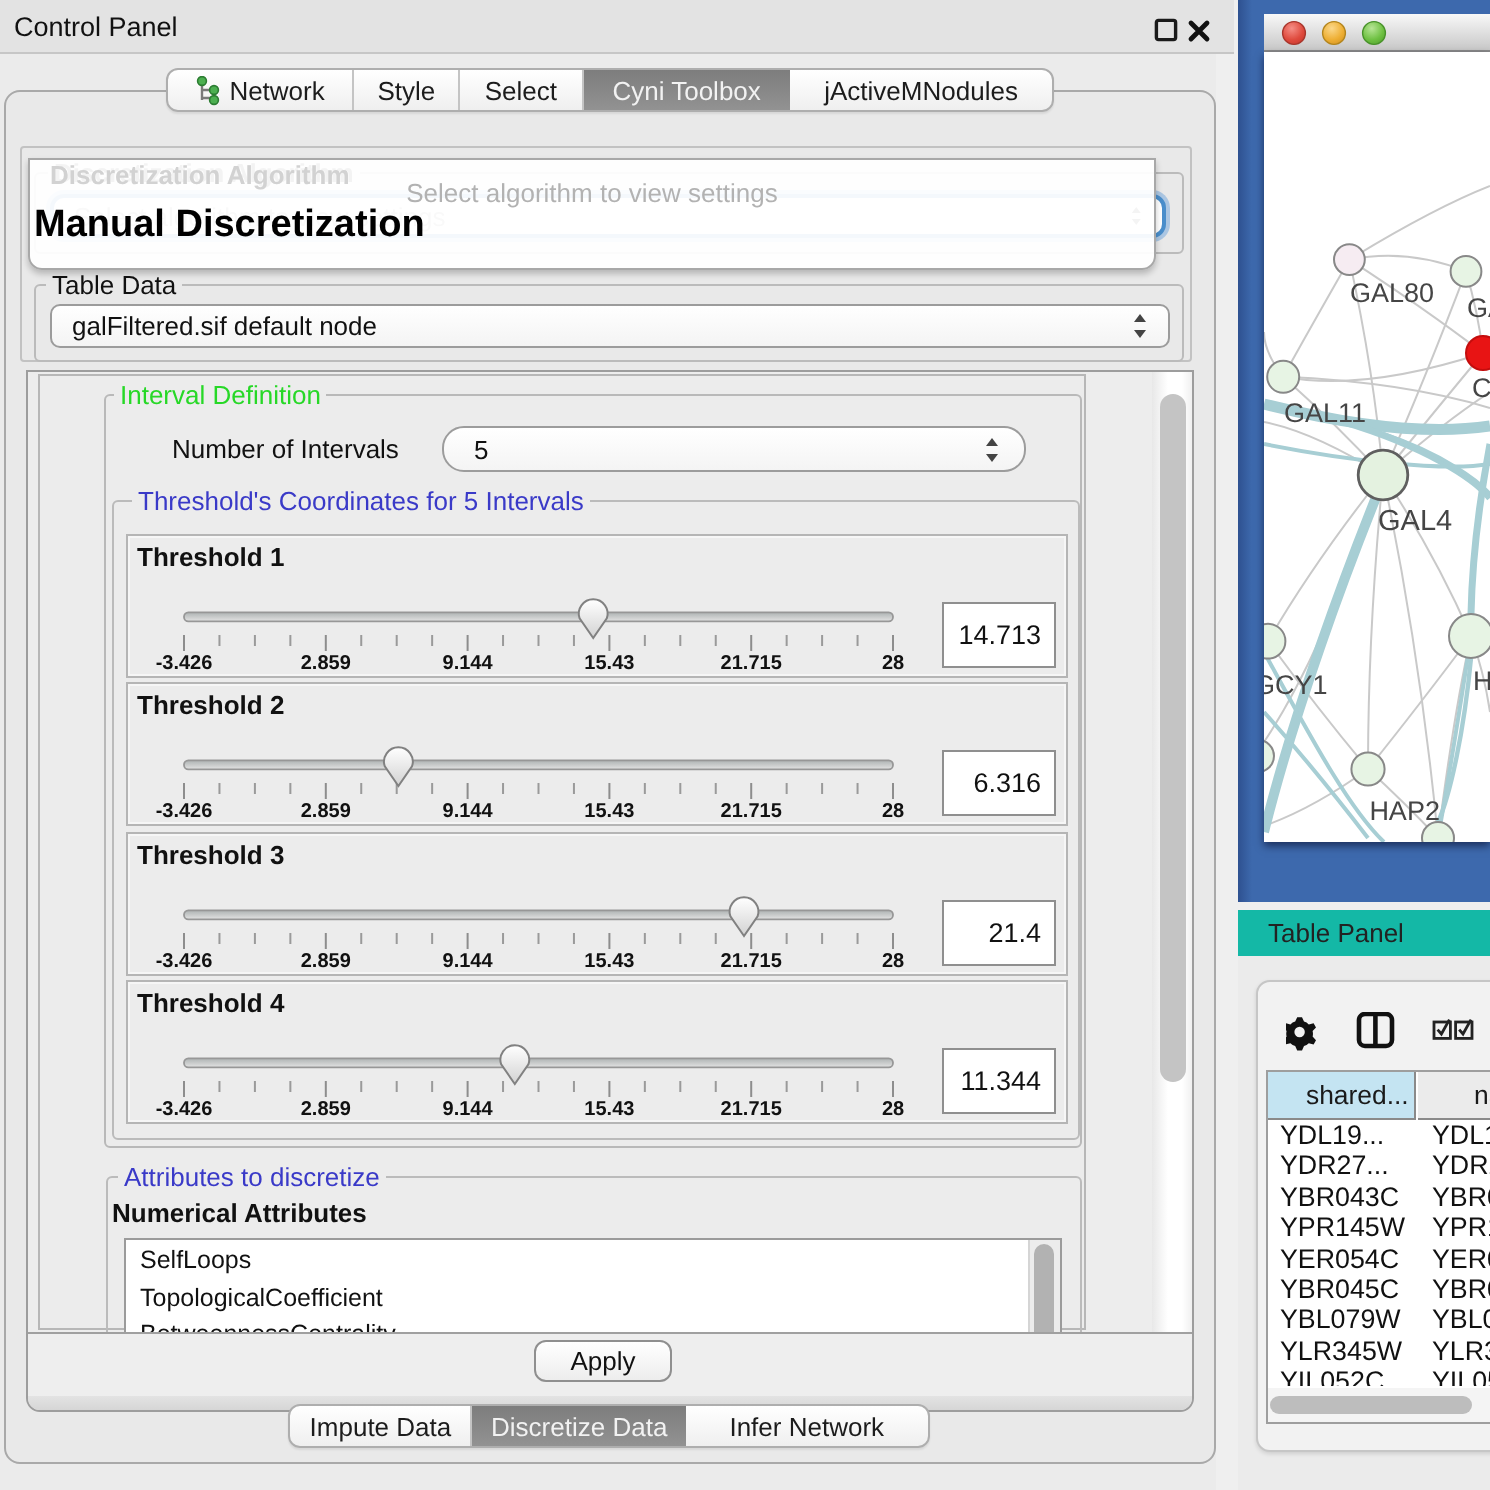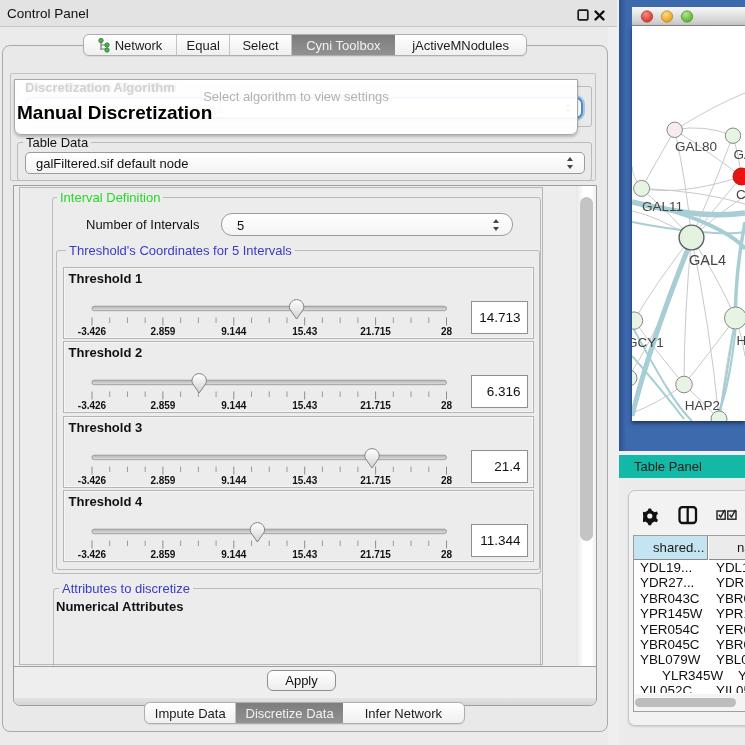--- a/index.html
+++ b/index.html
@@ -61,21 +61,21 @@
 </div>
 <div class="abs" id="outer"></div>
 
 <div class="abs tabrow" style="left:83px;top:34px;width:444px;">
   <div class="seg" style="width:93.5px;"><svg width="13" height="15" viewBox="0 0 13 15" style="margin-right:4px">
         <path d="M3,3 V12 M3,7 H8 M3,11 H8" stroke="#7a7a7a" stroke-width="1.2" fill="none"></path>
         <circle cx="3" cy="2.5" r="2.2" fill="#4caf50" stroke="#2c7d32" stroke-width="0.8"></circle>
         <circle cx="9" cy="7" r="2.2" fill="#4caf50" stroke="#2c7d32" stroke-width="0.8"></circle>
         <circle cx="9" cy="12" r="2.2" fill="#4caf50" stroke="#2c7d32" stroke-width="0.8"></circle>
       </svg>Network</div>
-  <div class="seg" style="width:53.5px;">Equal</div>
+  <div class="seg" style="width:53.5px;">Style</div>
   <div class="seg" style="width:61.5px;">Select</div>
   <div class="seg sel" style="width:104px;">Cyni Toolbox</div>
   <div class="seg" style="width:131.5px;">jActiveMNodules</div>
 </div>
 
 <div class="abs" style="left:10px;top:73px;width:586px;height:108px;border:1px solid #c2c2c2;border-radius:2px;"></div>
 
 <div class="group" style="left:17px;top:86px;width:575px;height:41px;">
   <div class="gtitle" style="left:6px;background:#e9e9e9;color:#3a3a3a;font-weight:bold;">Discretization Algorithm</div>
 </div>
@@ -204,20 +204,27 @@
             <path d="M0,51 L-6.8,41.2 A7.2,7.2 0 1 1 6.8,41.2 Z" fill="url(#th)" stroke="#818181" stroke-width="1"></path>
           </g>
     </svg>
     <div class="vbox">11.344</div>
   </div>
 
   <div class="group" style="left:53px;top:588px;width:488px;height:120px;">
     <div class="gtitle" style="left:5px;background:#ececec;color:#3a3ac8;">Attributes to discretize</div>
   </div>
   <div class="abs" style="left:56px;top:599px;font-weight:bold;font-size:13px;color:#111;">Numerical Attributes</div>
+  <div class="abs" style="left:62px;top:619px;width:469px;height:80px;background:#fff;border:1px solid #9b9b9b;">
+    <div style="position:absolute;left:7px;top:3px;font-size:12.5px;color:#111;">SelfLoops</div>
+    <div style="position:absolute;left:7px;top:21.5px;font-size:12.5px;color:#111;">TopologicalCoefficient</div>
+    <div style="position:absolute;left:7px;top:40px;font-size:12.5px;color:#111;">BetweennessCentrality</div>
+    <div style="position:absolute;right:0;top:0;width:16px;height:100%;background:#ececec;border-left:1px solid #d5d5d5;"></div>
+    <div style="position:absolute;right:3px;top:2px;width:10px;height:76px;background:#b2b2b2;border-radius:5px;"></div>
+  </div>
  </div>
 </div>
 
 <div class="abs" style="left:576px;top:186px;width:20px;height:480px;background:linear-gradient(90deg,#e8e8e8,#ffffff 40%,#ffffff 75%,#f0f0f0);"></div>
 <div class="abs" style="left:579.5px;top:197px;width:13px;height:344px;background:#c4c4c4;border-radius:6.5px;"></div>
 
 <div class="abs" style="left:14px;top:79px;width:564px;height:56px;background:rgba(255,255,255,0.94);border:1px solid #a8a8a8;border-radius:0 0 7px 7px;box-shadow:0 2px 3px rgba(0,0,0,0.22);">
   <div style="position:absolute;left:10px;top:0px;font-size:13px;font-weight:bold;color:#d2d2d2;">Discretization Algorithm</div>
   <div style="position:absolute;left:0;top:9px;width:100%;text-align:center;font-size:13px;color:#b2b2b2;">Select algorithm to view settings</div>
   <div style="position:absolute;left:2px;top:22px;font-size:19px;font-weight:bold;color:#000;">Manual Discretization</div>
@@ -358,19 +365,19 @@
     <span style="position:absolute;left:28px;top:4px;">na</span>
     </div>
   <div style="position:absolute;left:0;top:24px;width:112px;height:133px;overflow:hidden;font-size:13.4px;color:#111;">
     <div style="height:15.4px;"><span style="padding-left:6px;">YDL19...</span><span style="position:absolute;left:82px;">YDL194W</span></div>
     <div style="height:15.4px;position:relative;"><span style="padding-left:6px;">YDR27...</span><span style="position:absolute;left:82px;">YDR277C</span></div>
     <div style="height:15.4px;position:relative;"><span style="padding-left:6px;">YBR043C</span><span style="position:absolute;left:82px;">YBR043C</span></div>
     <div style="height:15.4px;position:relative;"><span style="padding-left:6px;">YPR145W</span><span style="position:absolute;left:82px;">YPR145W</span></div>
     <div style="height:15.4px;position:relative;"><span style="padding-left:6px;">YER054C</span><span style="position:absolute;left:82px;">YER054C</span></div>
     <div style="height:15.4px;position:relative;"><span style="padding-left:6px;">YBR045C</span><span style="position:absolute;left:82px;">YBR045C</span></div>
     <div style="height:15.4px;position:relative;"><span style="padding-left:6px;">YBL079W</span><span style="position:absolute;left:82px;">YBL079W</span></div>
-    <div style="height:15.4px;position:relative;margin-left:22px;"><span style="padding-left:6px;">YLR345W</span><span style="position:absolute;left:82px;">YLR345W</span></div>
+    <div style="height:15.4px;position:relative;"><span style="padding-left:6px;">YLR345W</span><span style="position:absolute;left:82px;">YLR345W</span></div>
     <div style="height:15.4px;position:relative;"><span style="padding-left:6px;">YIL052C</span><span style="position:absolute;left:82px;">YIL052C</span></div>
   </div>
   <div style="position:absolute;left:0;top:158px;width:112px;height:18px;background:#f4f4f4;">
     <div style="position:absolute;left:1px;top:4px;width:101px;height:9px;background:#bdbdbd;border-radius:4.5px;"></div>
   </div>
 </div>
 
 </body></html>

